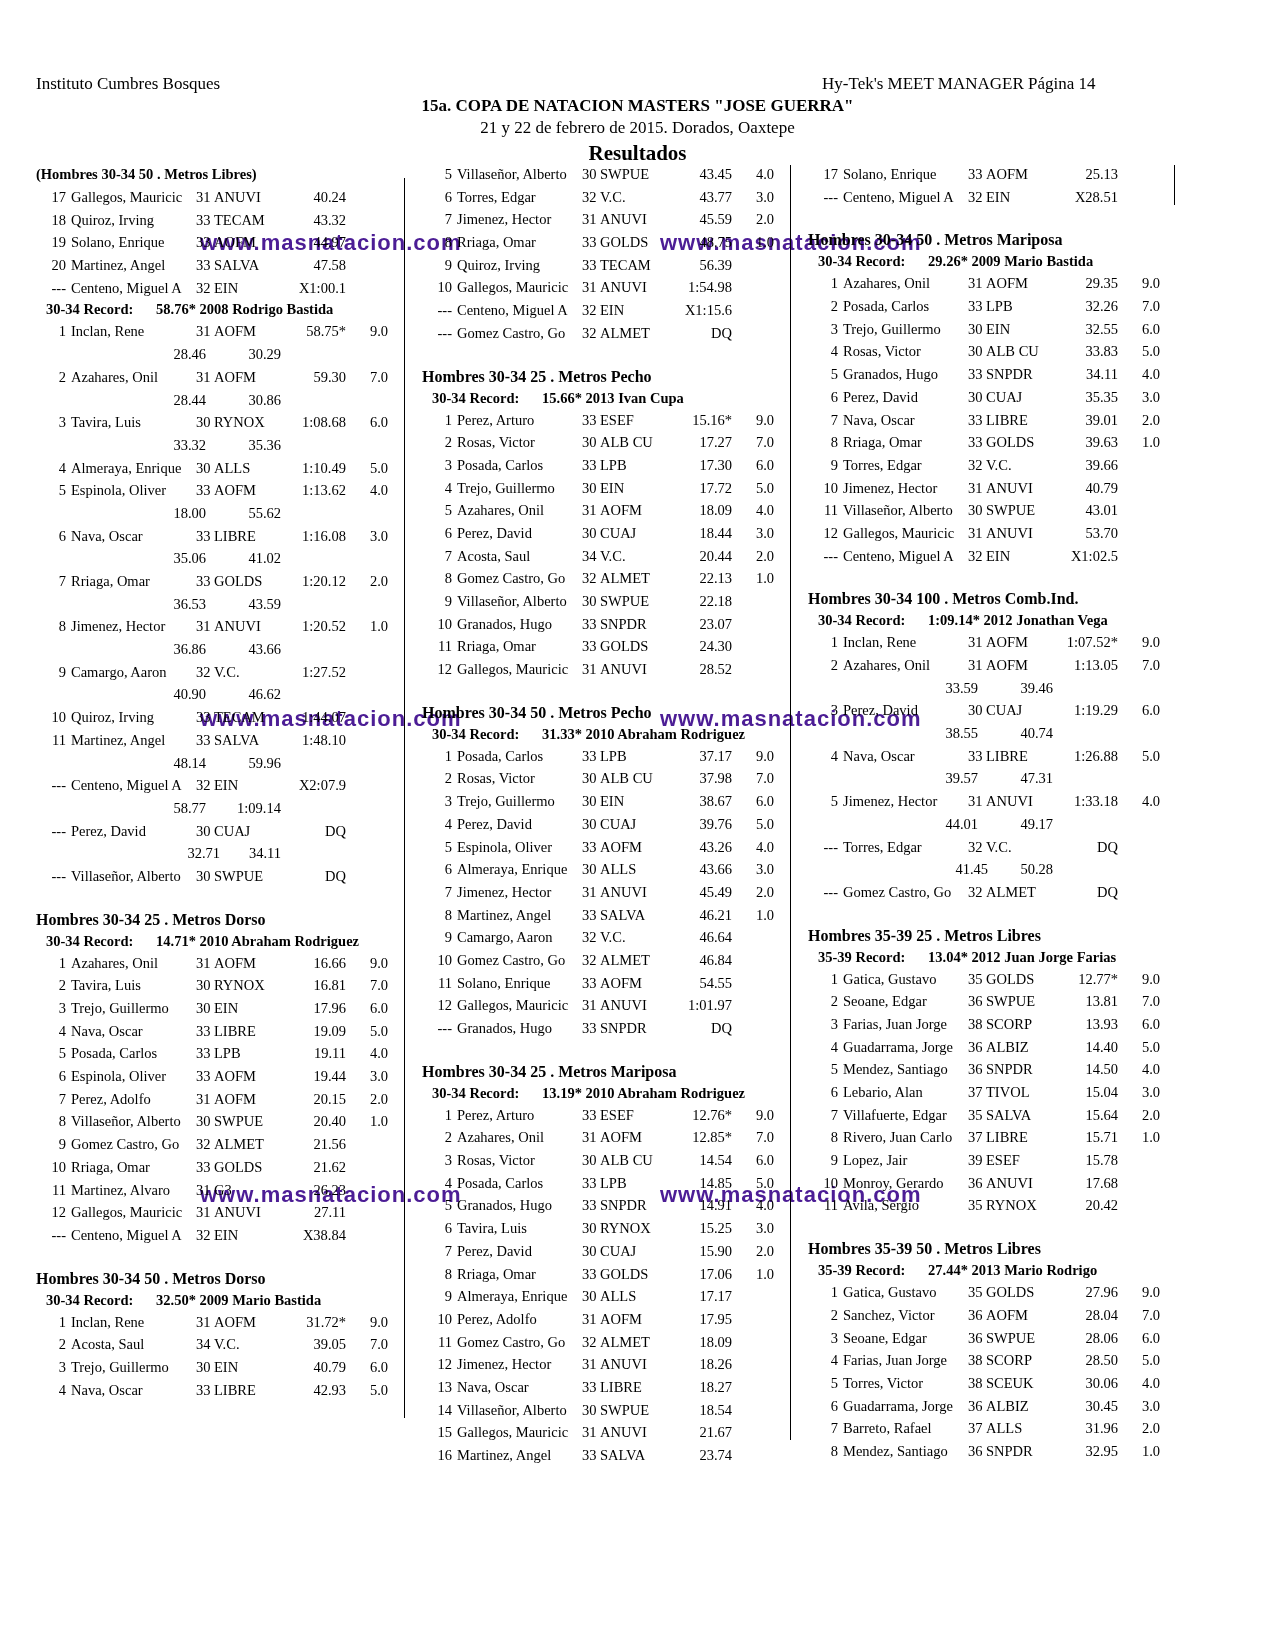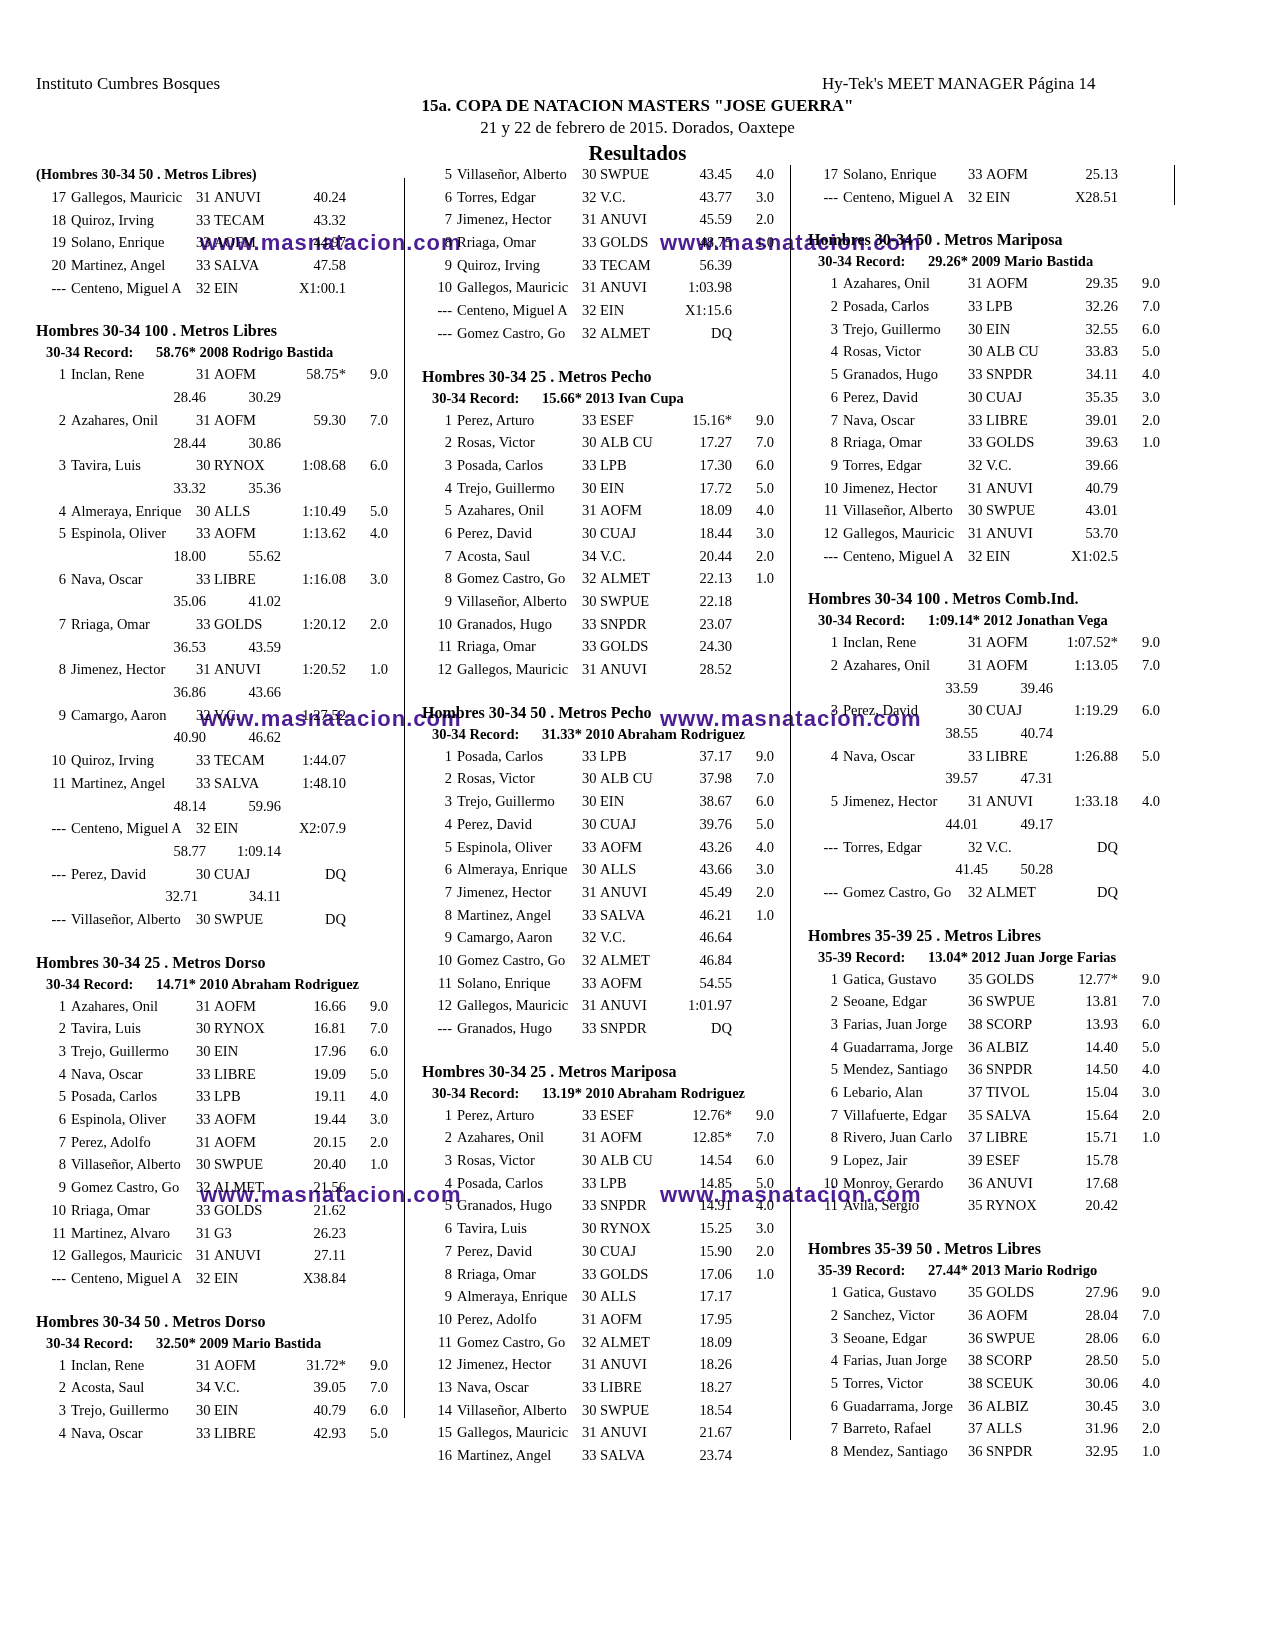--- a/index.html
+++ b/index.html
@@ -90,21 +90,20 @@
       <div class="row">
         <span class="pl">---</span>
         <span class="nm">Centeno, Miguel A</span>
         <span class="ag">32</span>
         <span class="tm">EIN</span>
         <span class="ti">X1:00.1</span>
         <span class="pt"></span>
       </div>
     </div>
     <div class="event">
-      <div class="ev-title">Hombres 30-34 100 . Metros Libres</div>
       <div class="record"><span class="rlab">30-34 Record:</span><span>58.76*  2008  Rodrigo Bastida</span></div>
       <div class="row">
         <span class="pl">1</span>
         <span class="nm">Inclan, Rene</span>
         <span class="ag">31</span>
         <span class="tm">AOFM</span>
         <span class="ti">58.75*</span>
         <span class="pt">9.0</span>
       </div>
       <div class="row">
@@ -237,21 +236,21 @@
       </div>
       <div class="row">
         <span class="pl">---</span>
         <span class="nm">Perez, David</span>
         <span class="ag">30</span>
         <span class="tm">CUAJ</span>
         <span class="ti">DQ</span>
         <span class="pt"></span>
       </div>
       <div class="row">
-        <span class="sp1" style="left: 92px;">32.71</span>
+        <span class="sp1" style="left: 114px;">32.71</span>
         <span class="sp2" style="left: 175px;">34.11</span>
       </div>
       <div class="row">
         <span class="pl">---</span>
         <span class="nm">Villaseñor, Alberto</span>
         <span class="ag">30</span>
         <span class="tm">SWPUE</span>
         <span class="ti">DQ</span>
         <span class="pt"></span>
       </div>
@@ -441,21 +440,21 @@
         <span class="ag">33</span>
         <span class="tm">TECAM</span>
         <span class="ti">56.39</span>
         <span class="pt"></span>
       </div>
       <div class="row">
         <span class="pl">10</span>
         <span class="nm">Gallegos, Mauricic</span>
         <span class="ag">31</span>
         <span class="tm">ANUVI</span>
-        <span class="ti">1:03.98</span>
+        <span class="ti">1:54.98</span>
         <span class="pt"></span>
       </div>
       <div class="row">
         <span class="pl">---</span>
         <span class="nm">Centeno, Miguel A</span>
         <span class="ag">32</span>
         <span class="tm">EIN</span>
         <span class="ti">X1:15.6</span>
         <span class="pt"></span>
       </div>

